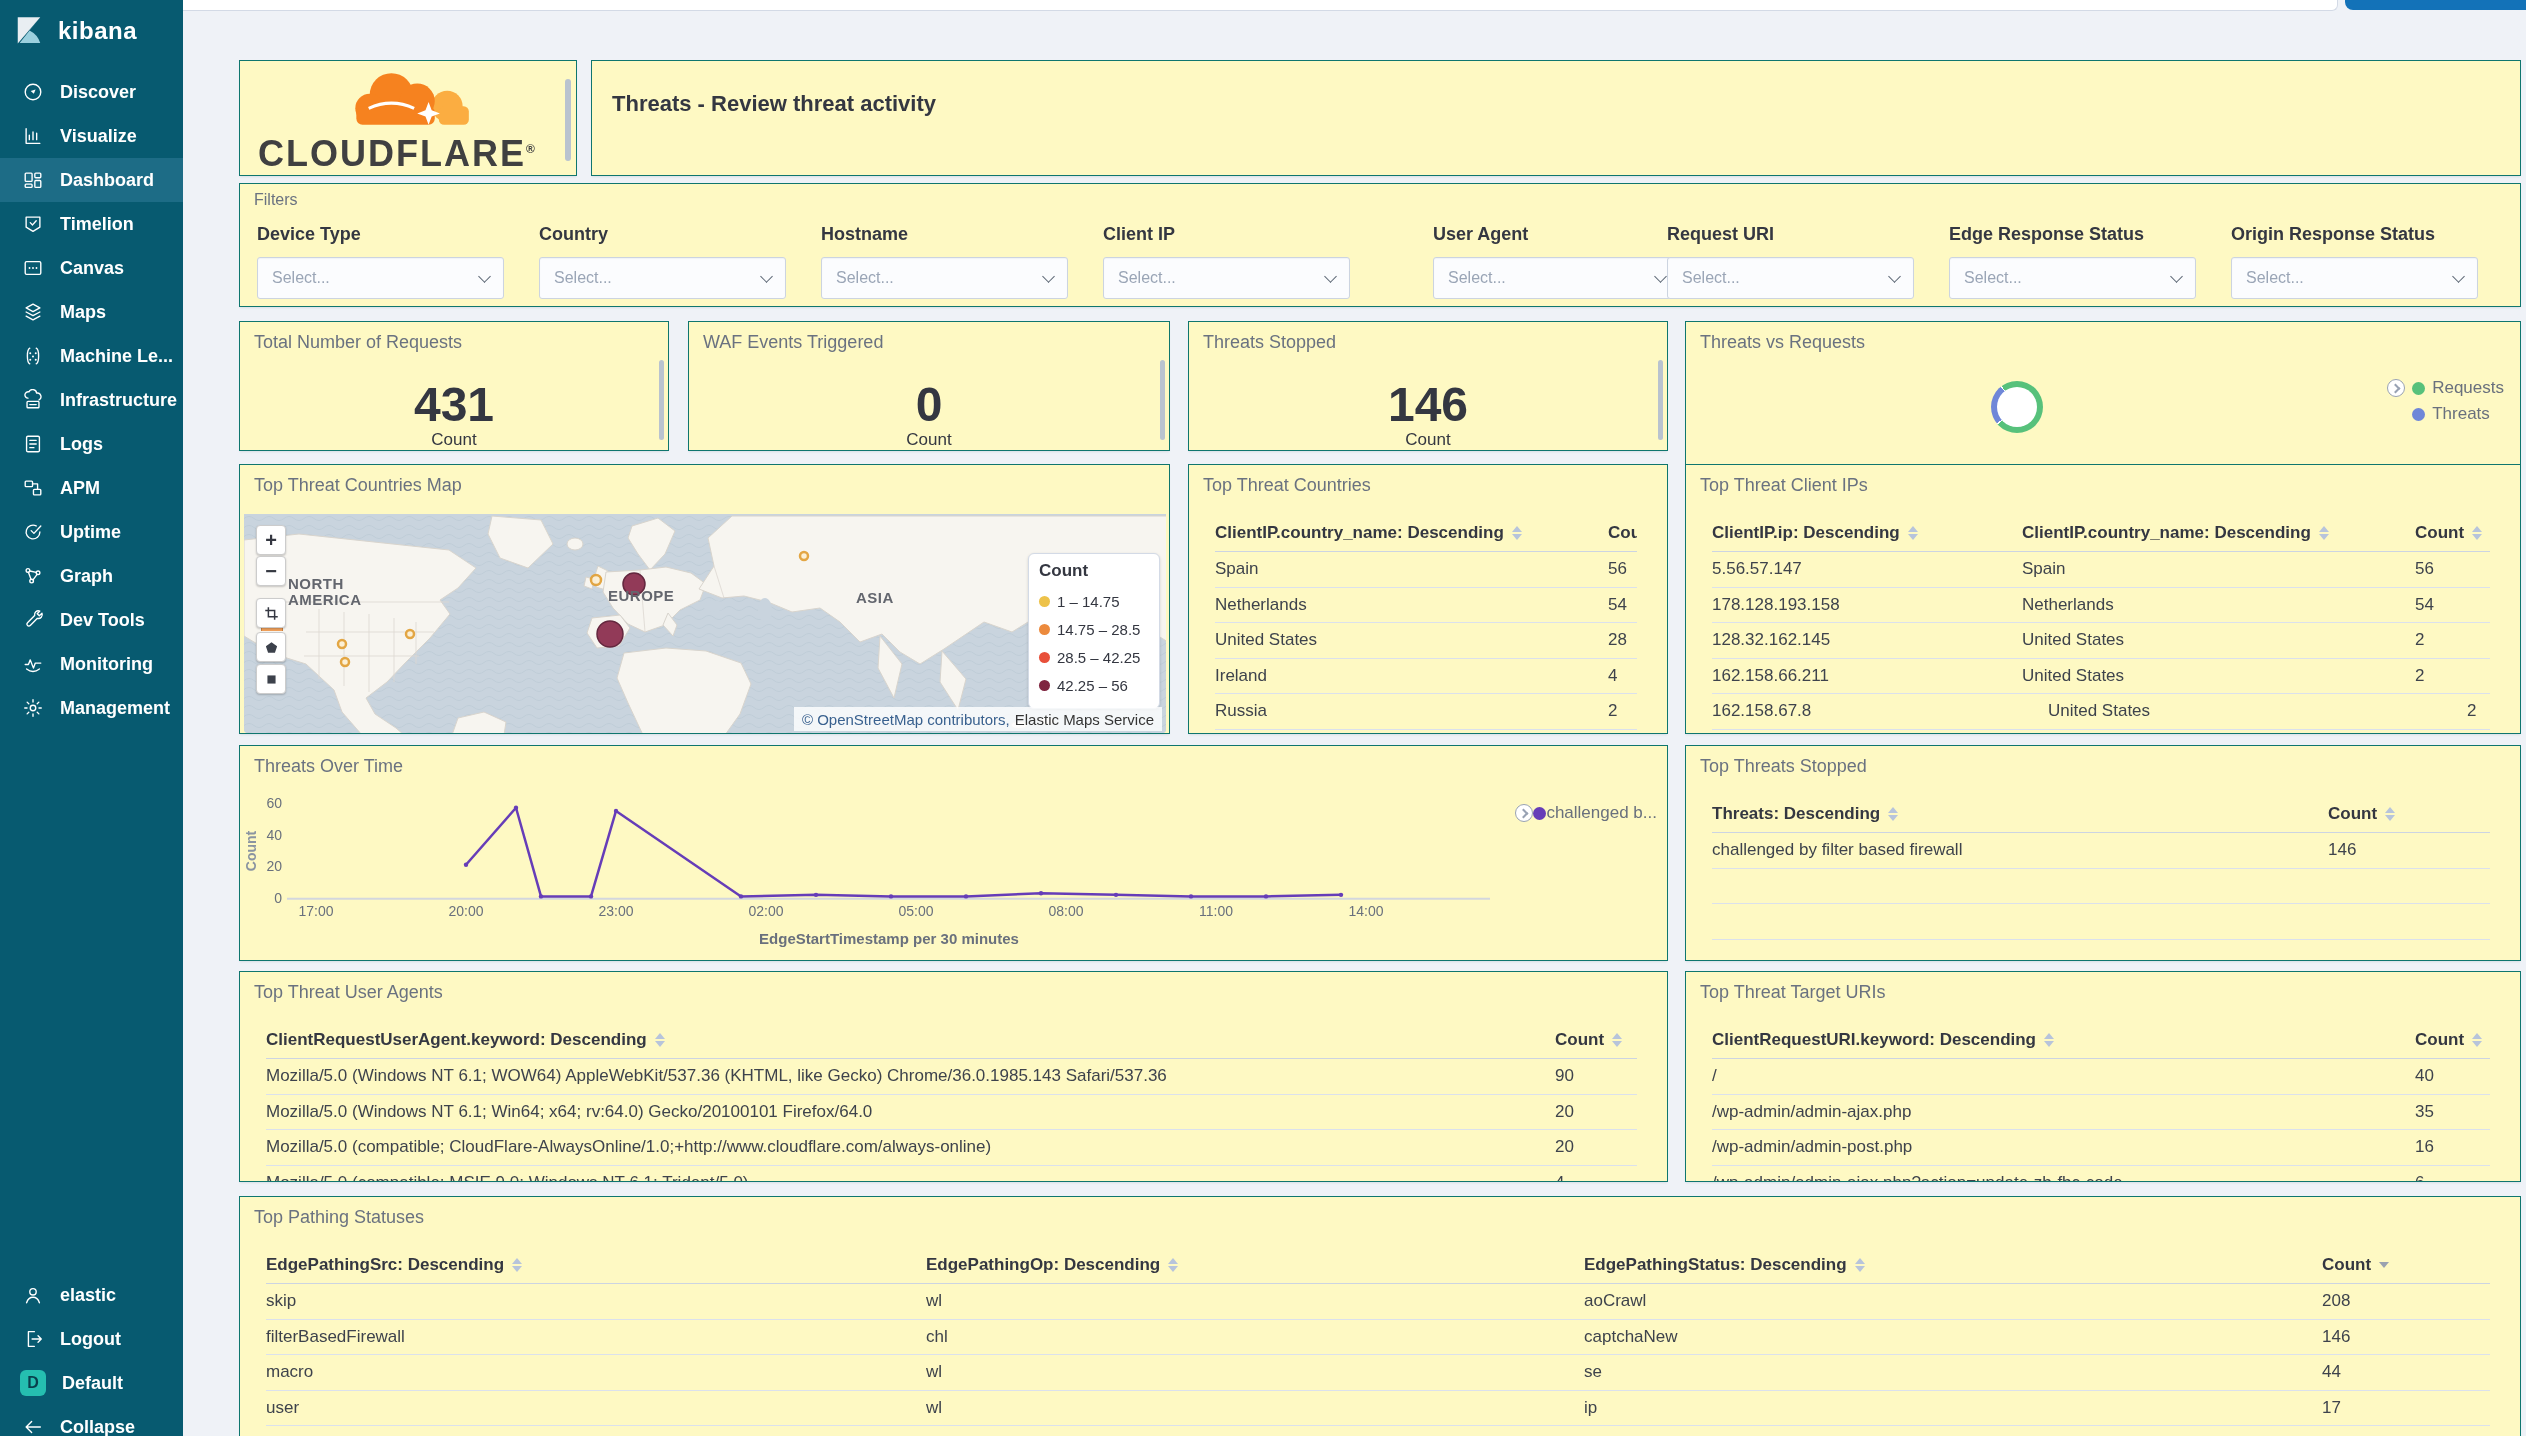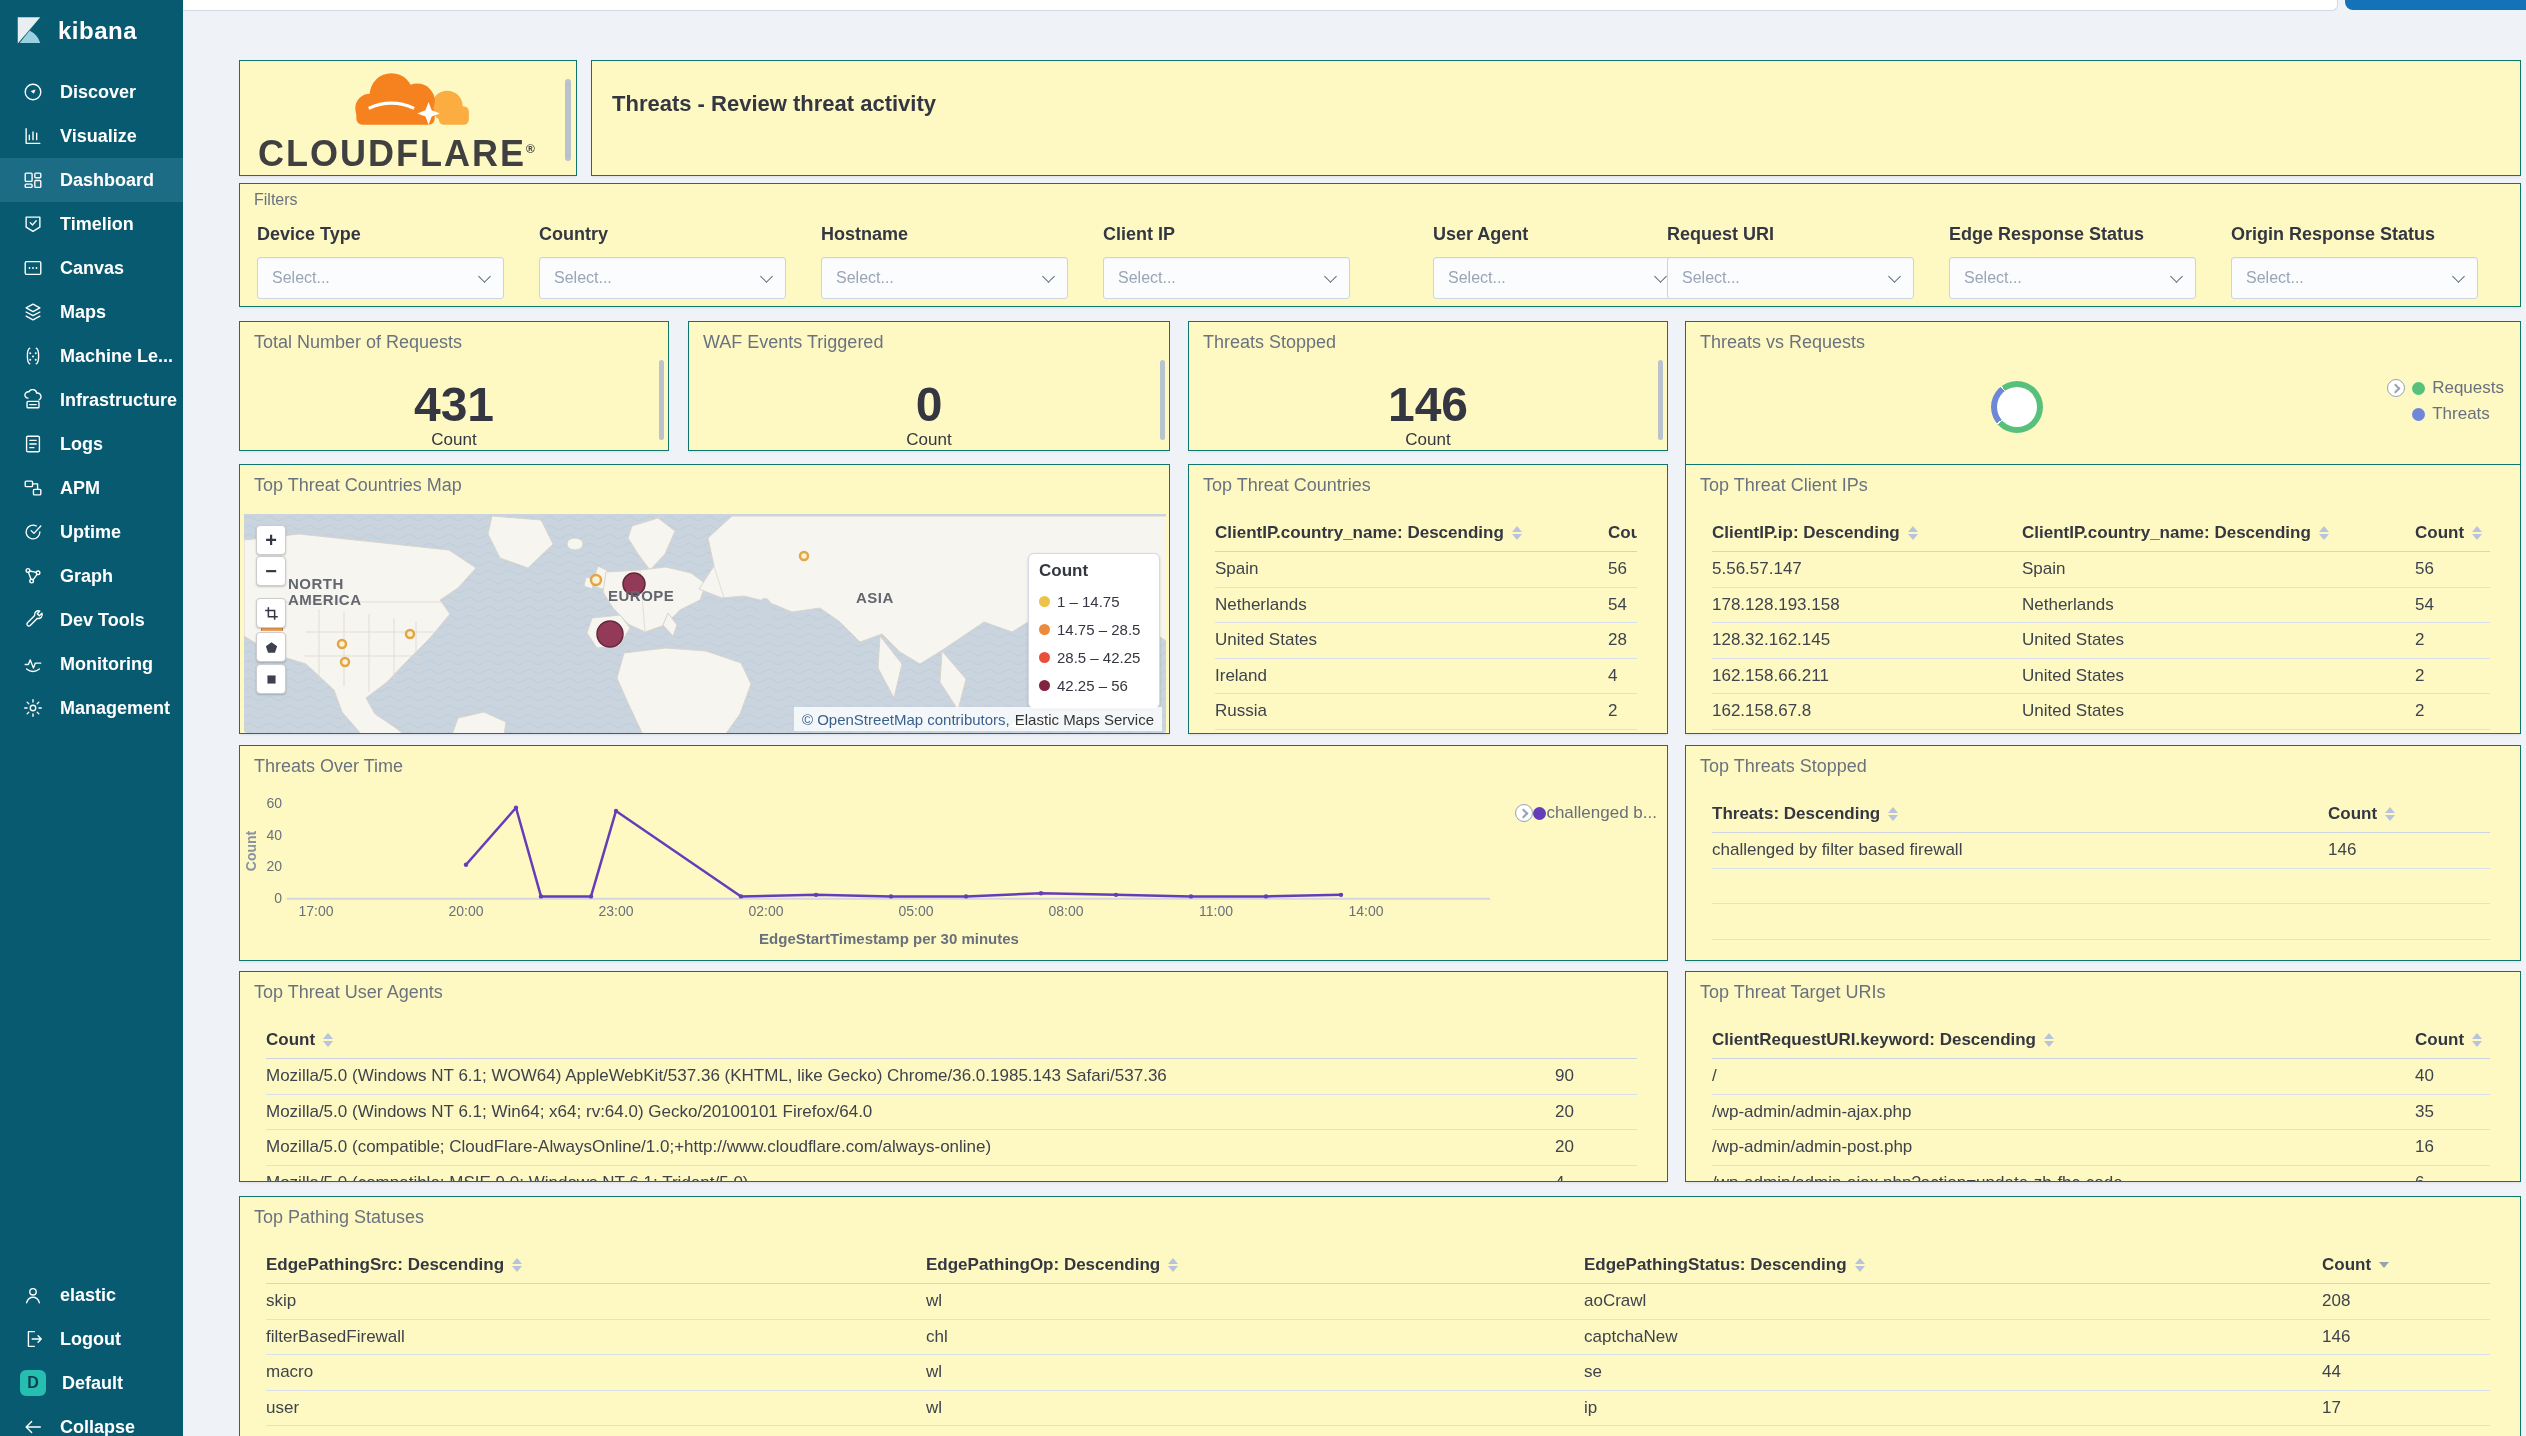--- a/index.html
+++ b/index.html
@@ -614,21 +614,21 @@
         <div class="trow" style="grid-template-columns: 310px 393px auto;">
           <div class="td">128.32.162.145</div>
           <div class="td">United States</div>
           <div class="td">2</div>
         </div>
         <div class="trow" style="grid-template-columns: 310px 393px auto;">
           <div class="td">162.158.66.211</div>
           <div class="td">United States</div>
           <div class="td">2</div>
         </div>
-        <div class="trow" style="grid-template-columns: 310px 393px auto;">
+        <div class="trow" style="grid-template-columns: 310px 393px auto; gap: 26px;">
           <div class="td">162.158.67.8</div>
           <div class="td">United States</div>
           <div class="td">2</div>
         </div>
       </div>
     </section>
 
   <section class="panel" id="p-time">
     <div class="ptitle">Threats Over Time</div>
     <svg id="timechart" width="1429" height="216" viewBox="0 0 1429 216" style="position:absolute;left:0;top:0;">
@@ -702,20 +702,27 @@
           <div class="td">&nbsp;</div>
         </div>
       </div>
     </section>
 
   <section class="panel" id="p-ua">
     <div class="ptitle">Top Threat User Agents</div>
   <div class="tbl">
         <div class="trow thead" style="grid-template-columns: 1289px auto;">
           <div class="th">
+            <span>ClientRequestUserAgent.keyword: Descending</span>
+            <span class="sort">
+              <i class="sup"></i>
+              <i class="sdn"></i>
+            </span>
+          </div>
+          <div class="th">
             <span>Count</span>
             <span class="sort">
               <i class="sup"></i>
               <i class="sdn"></i>
             </span>
           </div>
         </div>
         <div class="trow" style="grid-template-columns: 1289px auto;">
           <div class="td">Mozilla/5.0 (Windows NT 6.1; WOW64) AppleWebKit/537.36 (KHTML, like Gecko) Chrome/36.0.1985.143 Safari/537.36</div>
           <div class="td">90</div>

